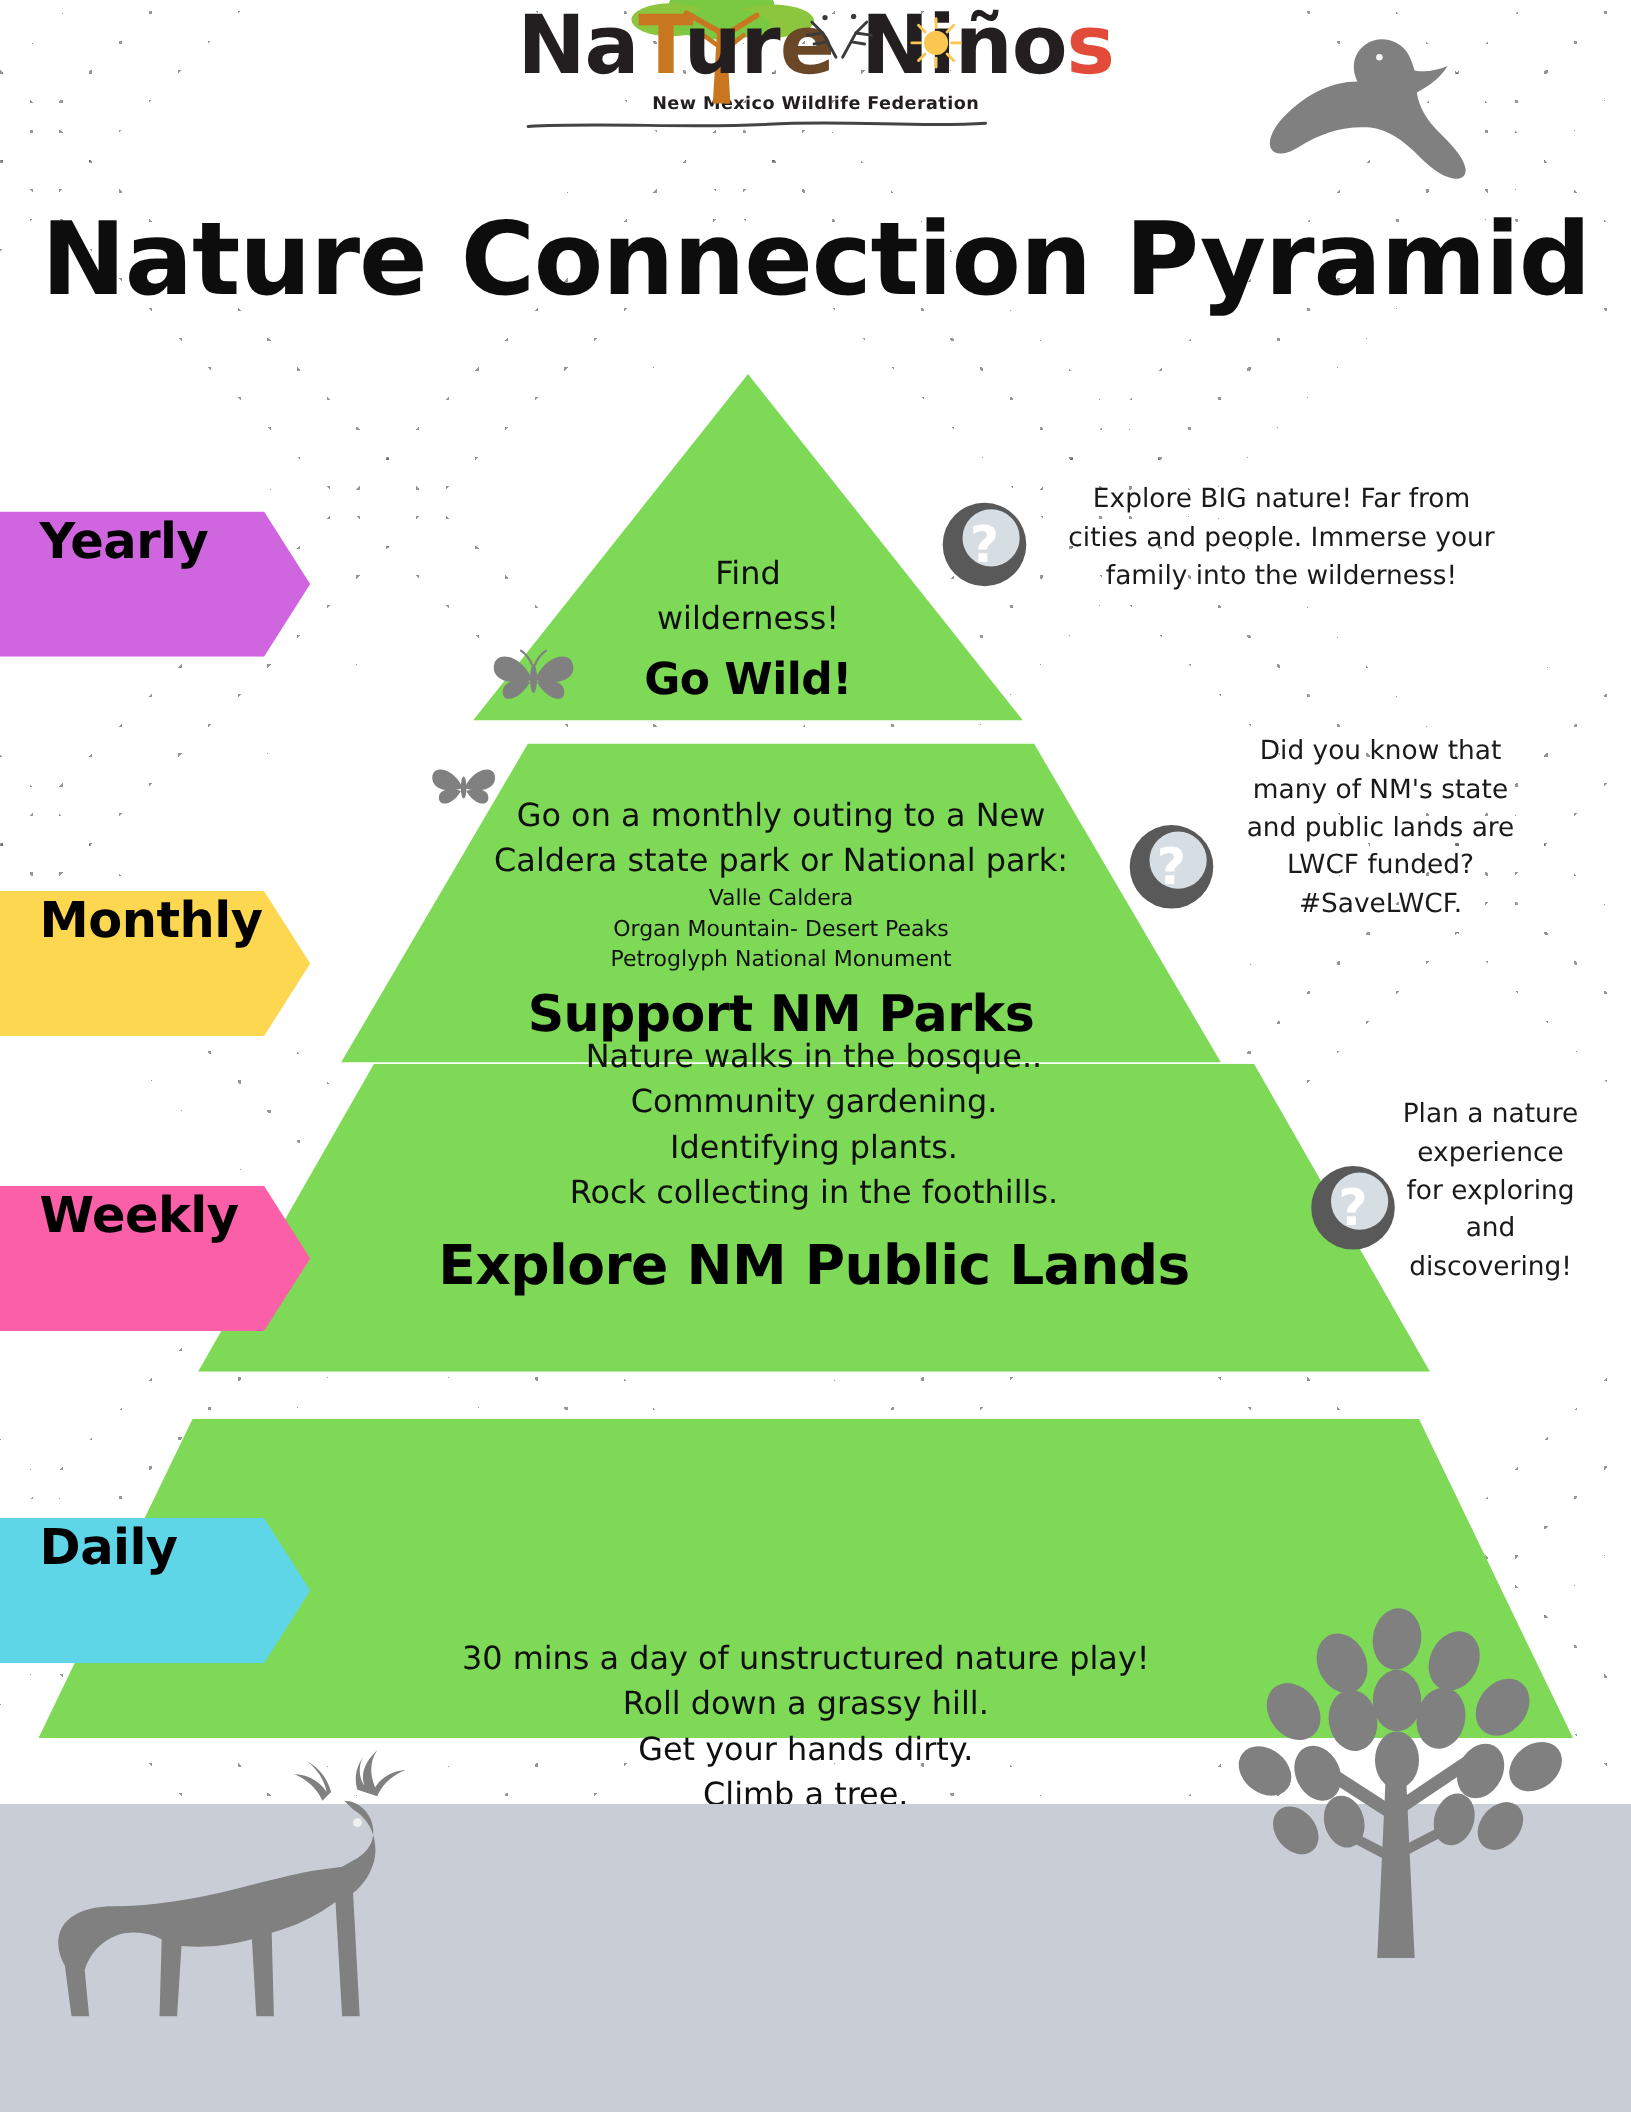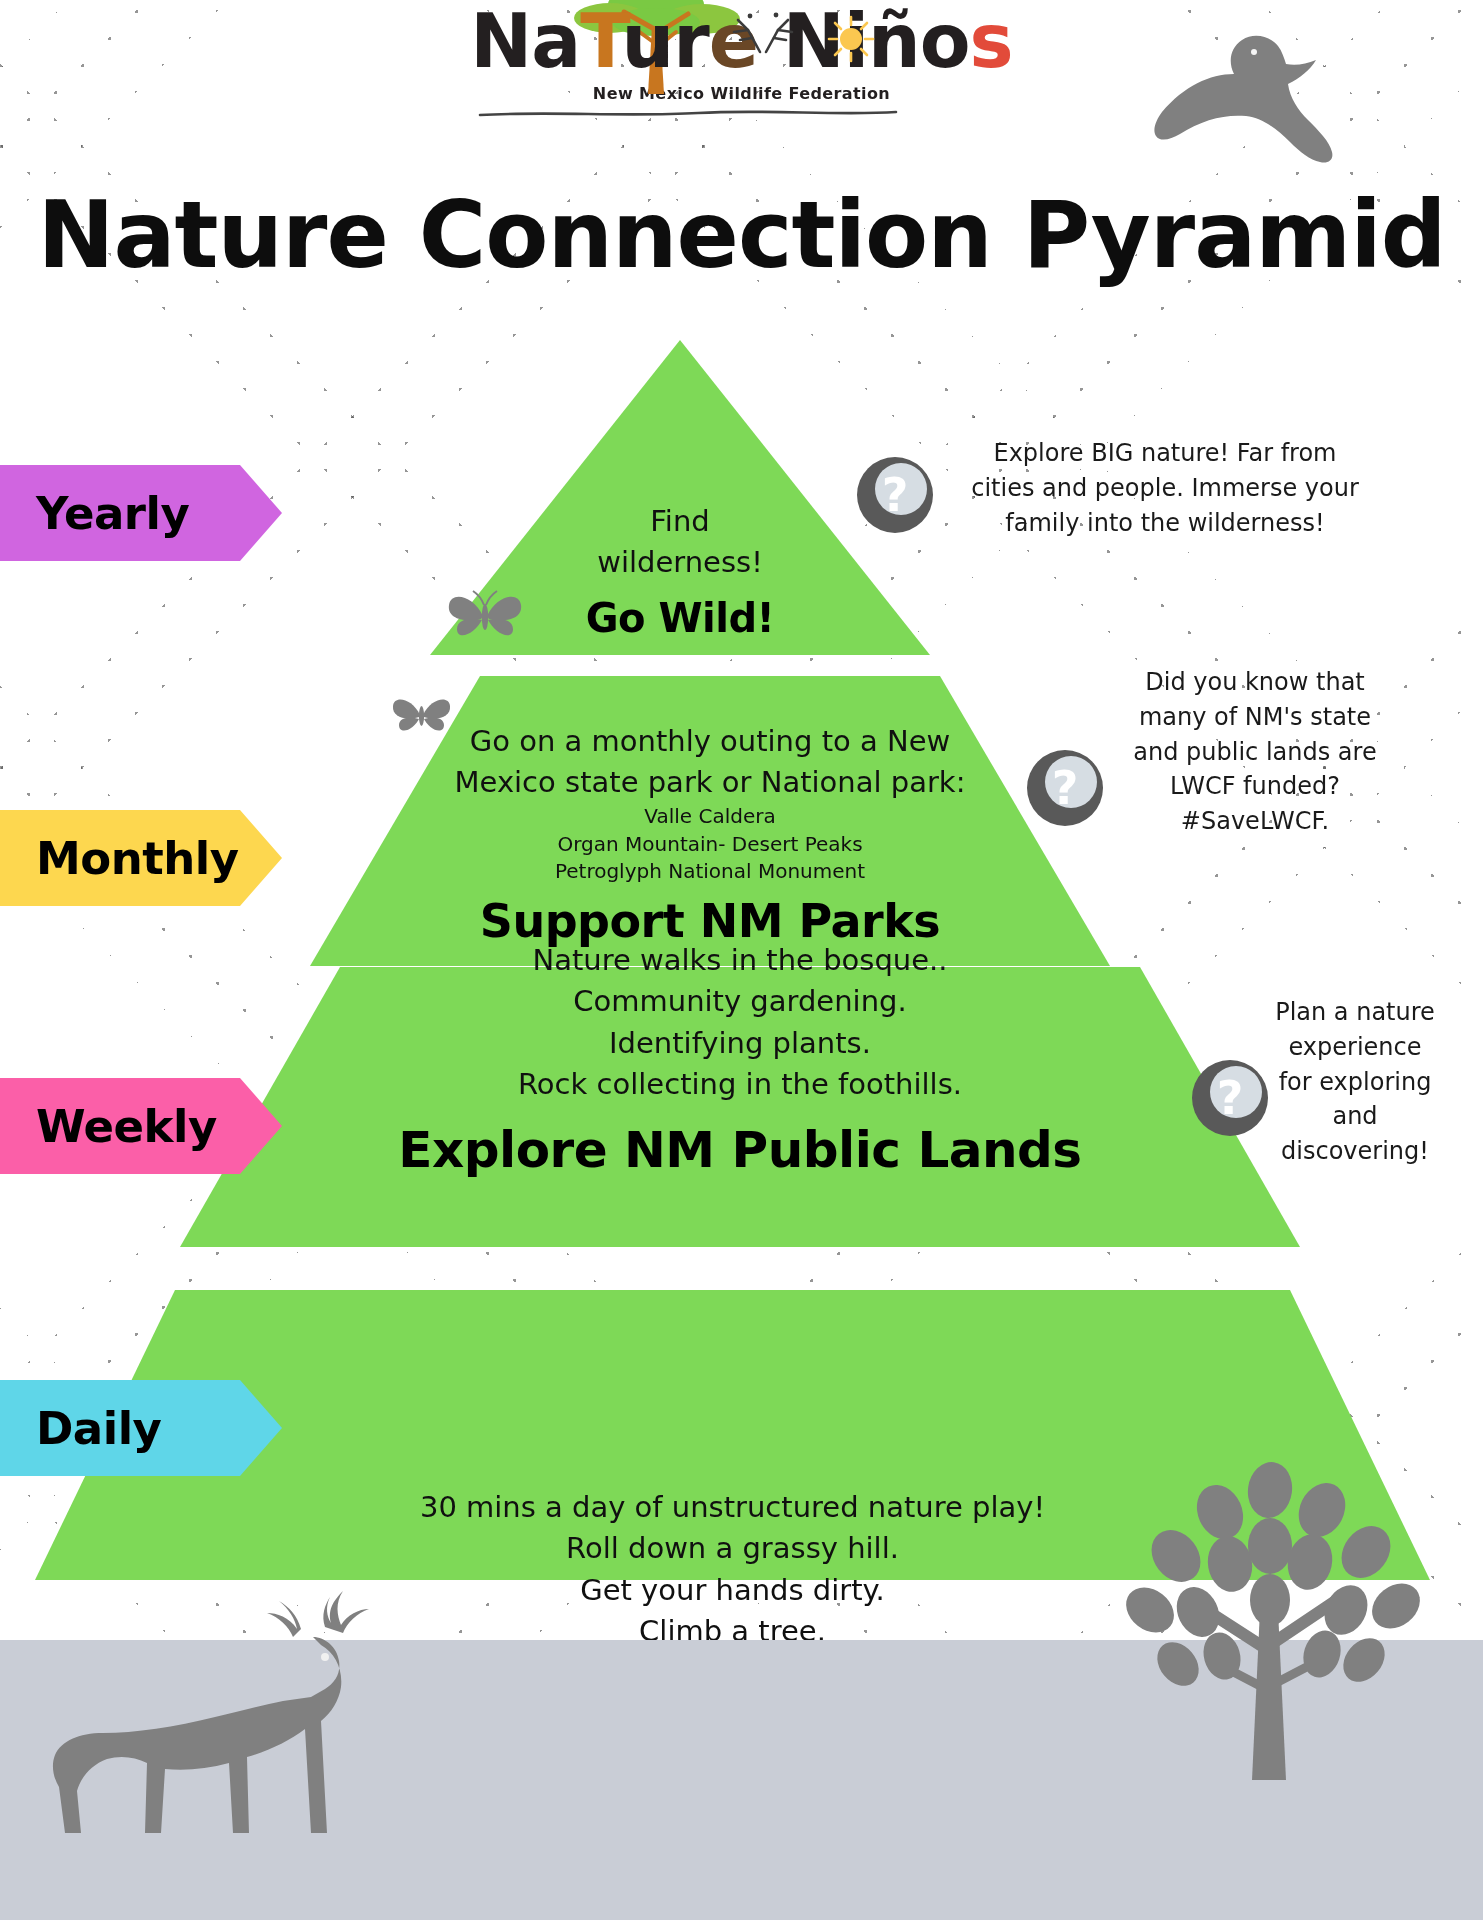--- a/index.html
+++ b/index.html
@@ -118,22 +118,22 @@
   #tier-weekly{left:180px;top:967px;width:1120px;height:228px;}
   #tier-weekly .content{padding:0 0 16px 0;}
   #tier-weekly .tier-head{font-size:50px;margin-top:16px;}
 
   #tier-daily{left:35px;top:1290px;width:1395px;height:376px;}
   #tier-daily .content{padding:0 0 14px 0;}
   #tier-daily .tier-head{font-size:54px;}
 
   
   .flag{
-    position:absolute;left:0;height:96px;
-    display:flex;align-items:center;
+    position:absolute;left:0;height:132px;
+    display:flex;align-items:flex-start;
     font-family:"DejaVu Sans", sans-serif;
     font-weight:bold;
     color:#000;
   }
   .flag .flag-bg{position:absolute;left:0;top:0;height:100%;}
   .flag .flag-text{position:relative;z-index:2;padding-left:36px;font-size:45px;letter-spacing:-.5px;}
   #flag-yearly{top:465px;width:282px;}
   #flag-monthly{top:772px;width:282px;margin-top:38px;}
   #flag-weekly{top:1078px;width:282px;}
   #flag-daily{top:1380px;width:282px;}
@@ -259,21 +259,21 @@
       <div class="tier-head">Go Wild!</div>
     </div>
   </div>
 
   <div class="tier" id="tier-monthly">
     <svg class="shape" viewBox="0 0 800 290" preserveAspectRatio="none">
       <polygon points="170,0 630,0 800,290 0,290" fill="#7ED957"></polygon>
     </svg>
     <div class="content">
       <div class="tier-detail" style="white-space:pre-line;">Go on a monthly outing to a New
-Mexico state park or National park:</div>
+Caldera state park or National park:</div>
       <div class="tier-detail small" style="white-space:pre-line;">Valle Caldera
 Organ Mountain- Desert Peaks
 Petroglyph National Monument</div>
       <div class="tier-head">Support NM Parks</div>
     </div>
   </div>
 
   <div class="tier" id="tier-weekly">
     <svg class="shape" viewBox="0 0 1120 280" preserveAspectRatio="none">
       <polygon points="160,0 960,0 1120,280 0,280" fill="#7ED957"></polygon>

